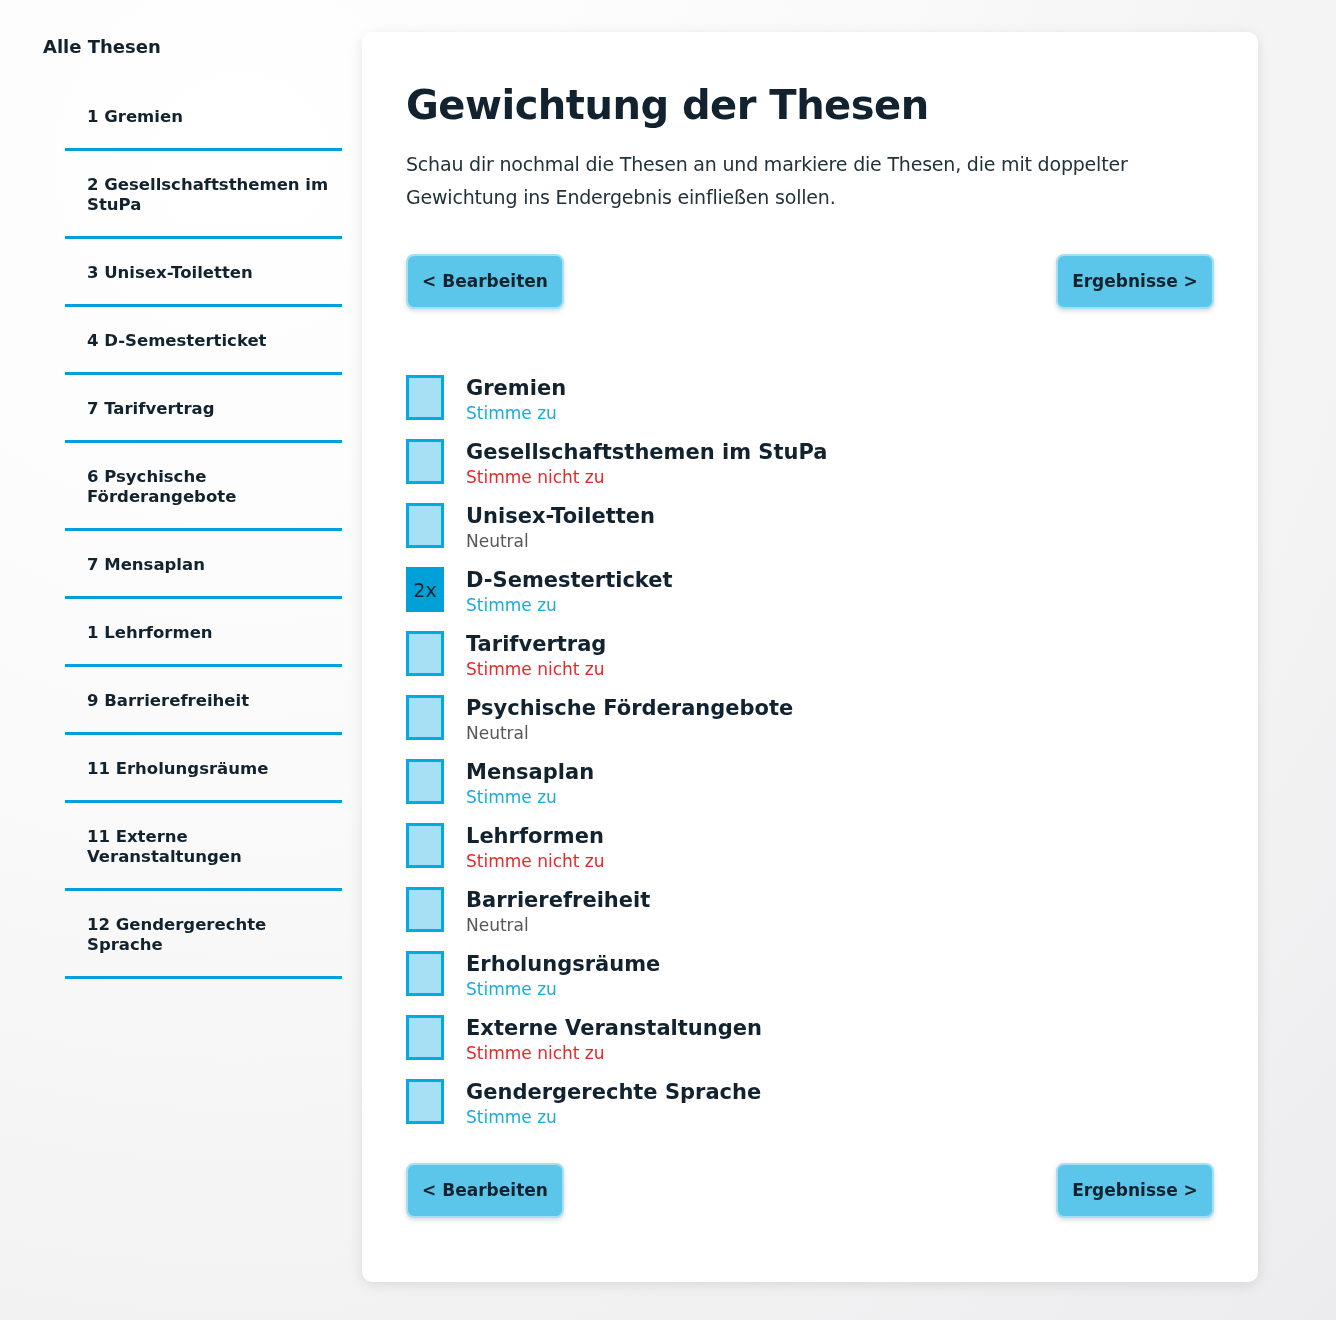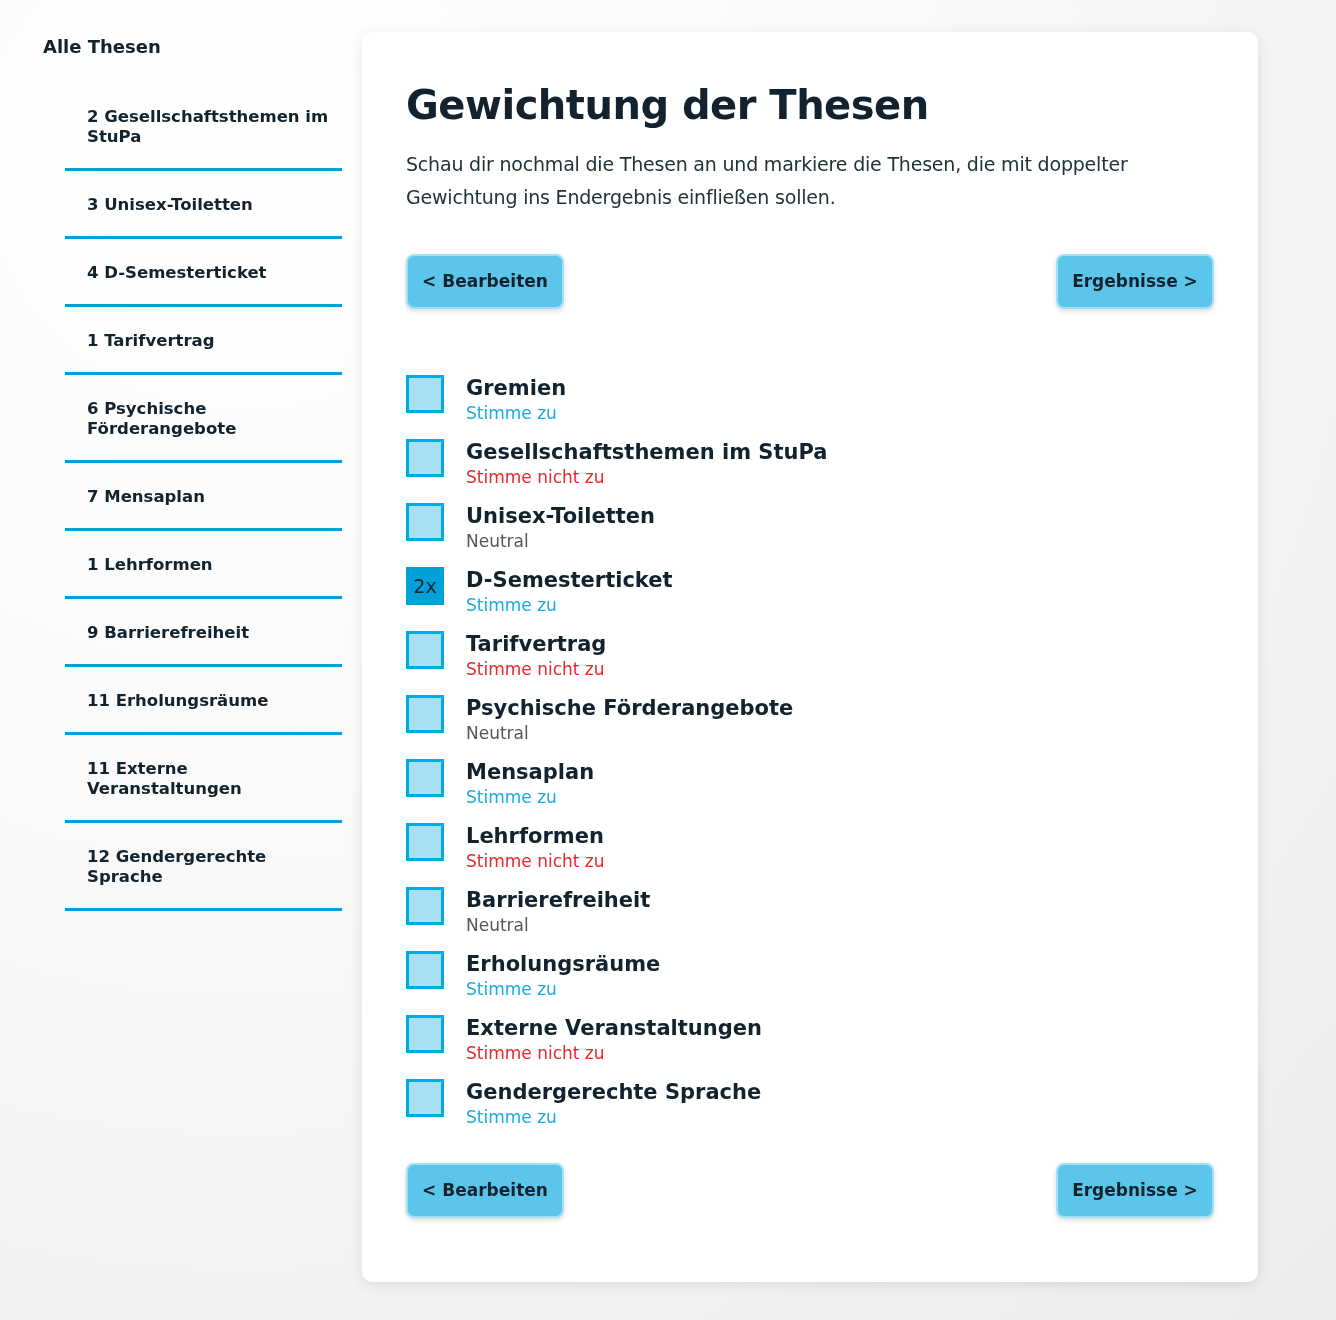--- a/index.html
+++ b/index.html
@@ -106,21 +106,21 @@
   .thesis-row {
     display: flex;
     align-items: flex-start;
     gap: 22px;
     margin-bottom: 16px;
     min-height: 48px;
   }
   .weight-checkbox {
     flex: 0 0 38px;
     width: 38px;
-    height: 38px;
+    height: 45px;
     background: var(--checkbox-fill);
     border: 3px solid var(--checkbox-border);
     cursor: pointer;
     display: flex;
     align-items: center;
     justify-content: center;
     font-size: 19px;
     color: var(--text-dark);
   }
   .thesis-row.checked .weight-checkbox {
@@ -141,24 +141,25 @@
   .thesis-status.agree { color: var(--status-agree); }
   .thesis-status.disagree { color: var(--status-disagree); }
   .thesis-status.neutral { color: var(--status-neutral); }
 </style>
 </head>
 <body>
 
 <aside class="sidebar">
   <h2 class="sidebar-title">Alle Thesen</h2>
   <ul class="sidebar-list" id="sidebar-list">
+      <li class="sidebar-item">1 Gremien</li>
       <li class="sidebar-item">2 Gesellschaftsthemen im StuPa</li>
       <li class="sidebar-item">3 Unisex-Toiletten</li>
       <li class="sidebar-item">4 D-Semesterticket</li>
-      <li class="sidebar-item">1 Tarifvertrag</li>
+      <li class="sidebar-item">7 Tarifvertrag</li>
       <li class="sidebar-item">6 Psychische Förderangebote</li>
       <li class="sidebar-item">7 Mensaplan</li>
       <li class="sidebar-item">1 Lehrformen</li>
       <li class="sidebar-item">9 Barrierefreiheit</li>
       <li class="sidebar-item">11 Erholungsräume</li>
       <li class="sidebar-item">11 Externe Veranstaltungen</li>
       <li class="sidebar-item">12 Gendergerechte Sprache</li>
     </ul>
 </aside>
 

